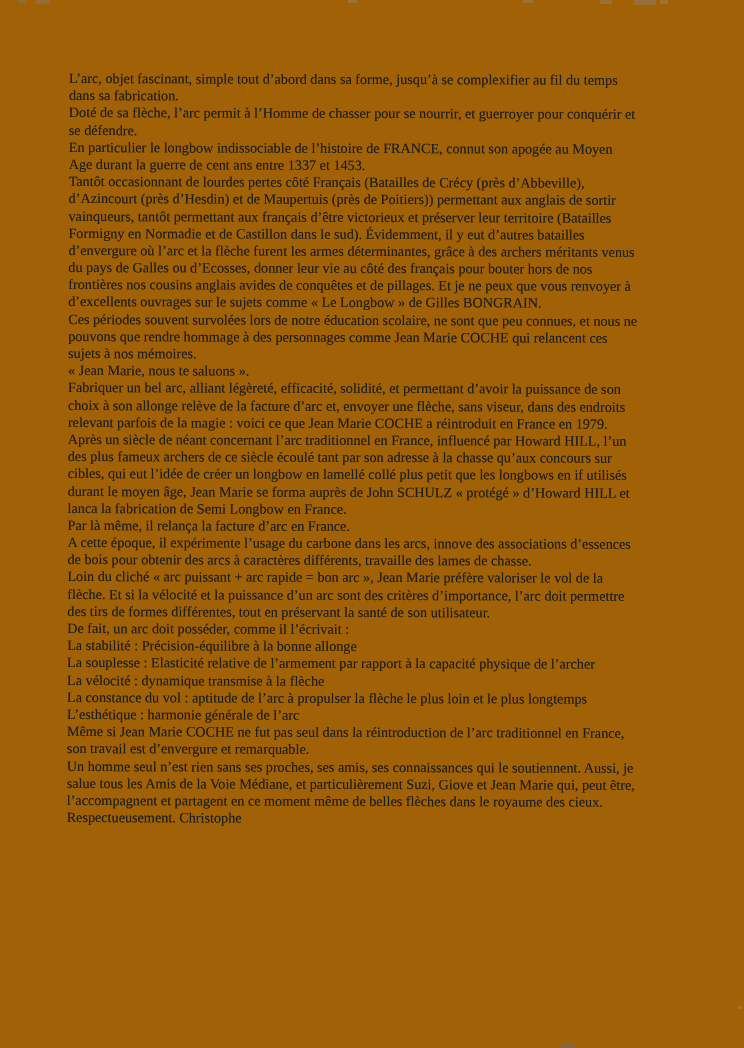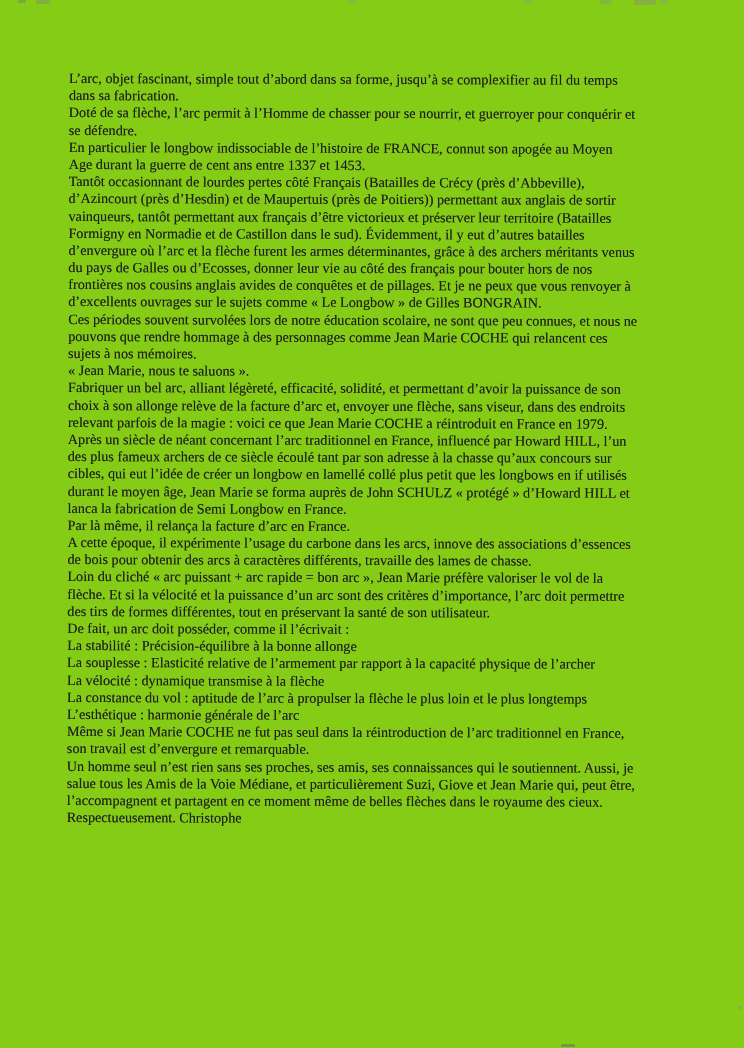--- a/index.html
+++ b/index.html
@@ -4,21 +4,21 @@
 <style>
   html, body {
     margin: 0;
     padding: 0;
     background: #ffffff;
   }
   .page {
     position: relative;
     width: 744px;
     height: 1048px;
-    background: #84cc16;
+    background: #a16207;
     overflow: hidden;
     font-family: "Liberation Serif", serif;
   }
   .text-block {
     position: absolute;
     left: 69px;
     top: 70px;
     width: 614px;
     transform: rotate(0.18deg);
     transform-origin: top left;

